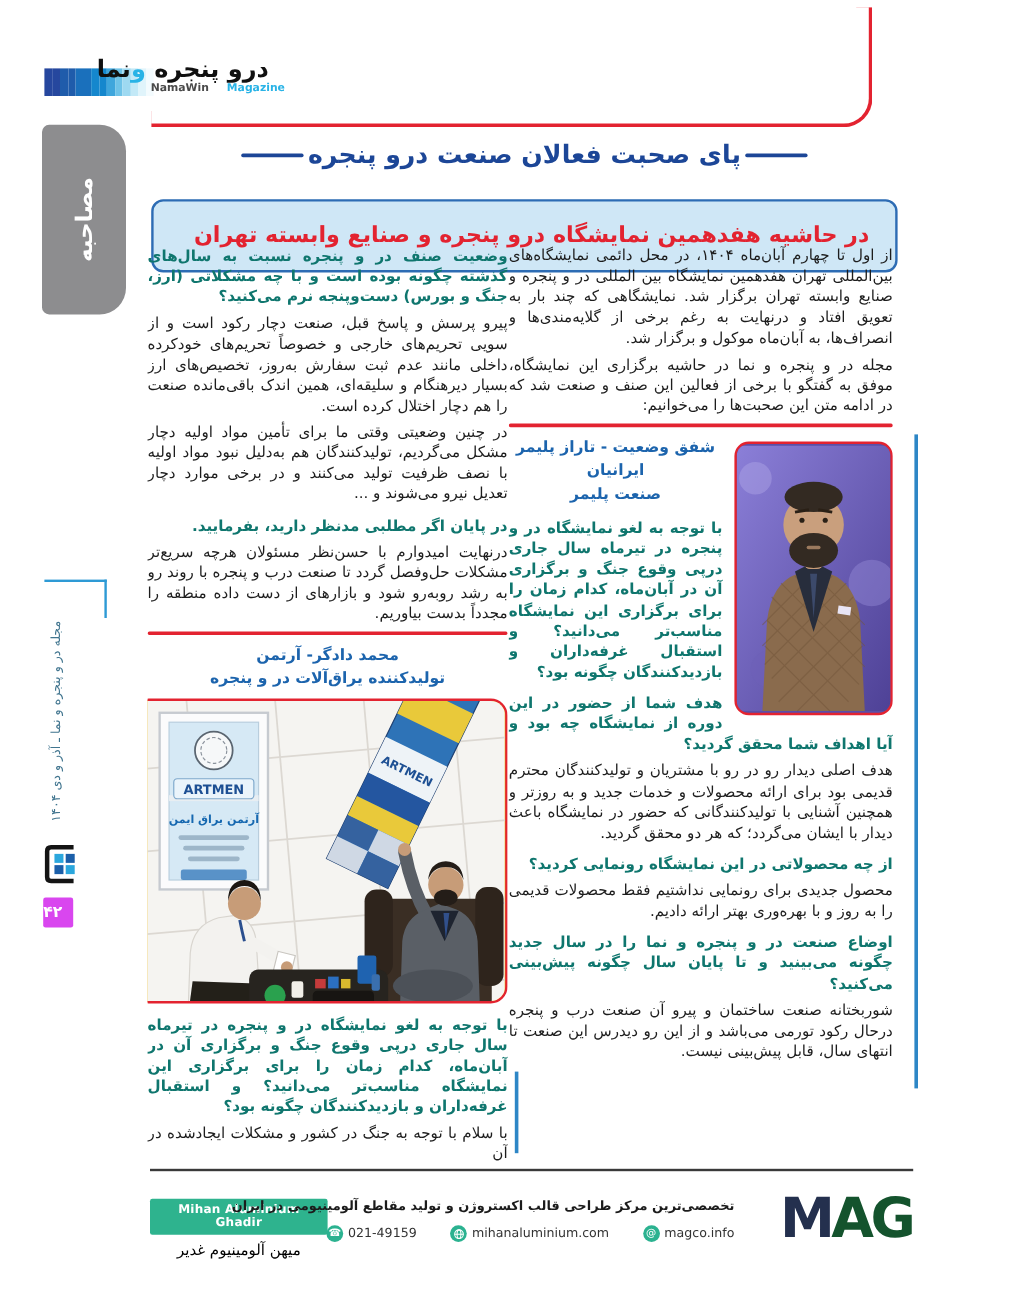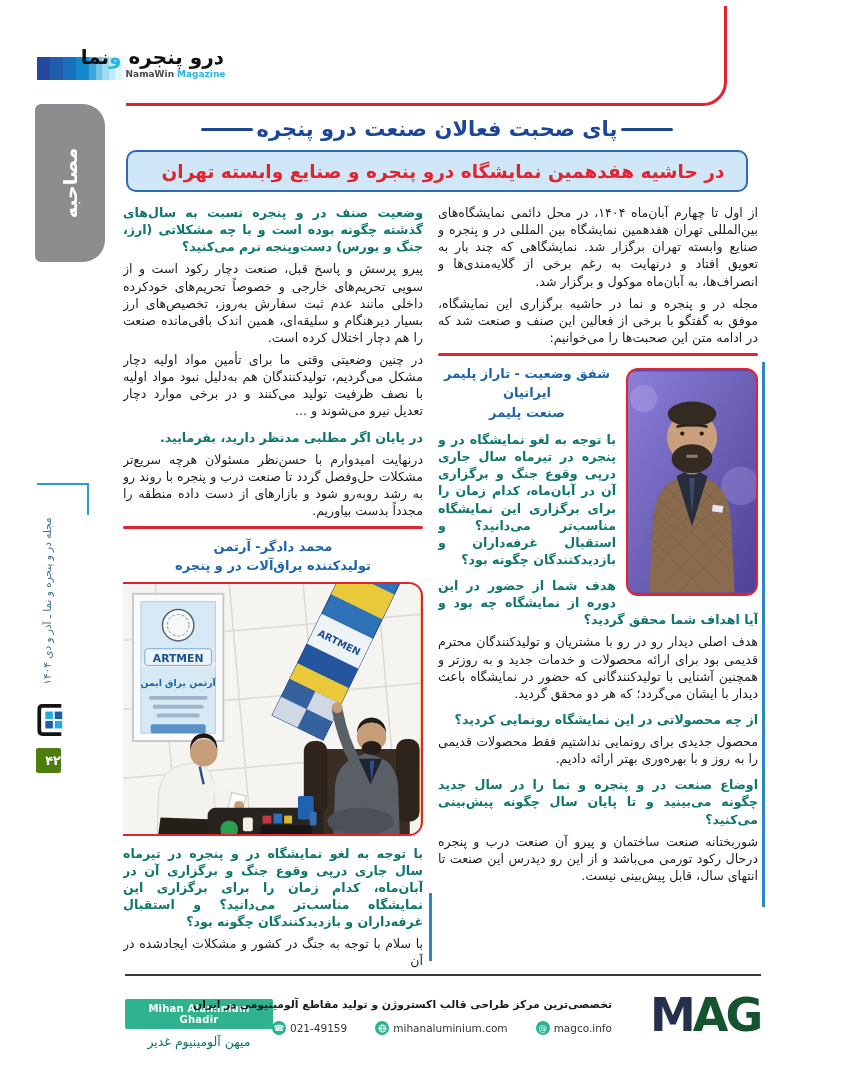--- a/index.html
+++ b/index.html
@@ -6,76 +6,76 @@
   html,body { background:#ffffff; }
   body { font-family:"DejaVu Sans", sans-serif; }
   .page { position:relative; width:855px; height:1080px; margin:0 auto; background:#fff; overflow:hidden; }
 
   
   .strip { position:absolute; left:37px; top:57px; display:flex; }
   .strip i { width:6.5px; height:23px; display:block; }
   .masthead-logo { position:absolute; left:124px; top:46px; width:100px; text-align:center; }
   .logo-fa { font-size:20px; font-weight:bold; color:#101010; direction:rtl; line-height:1.1; white-space:nowrap; }
   .logo-fa .vav { color:#29b3e6; }
-  .logo-en { font-size:9px; display:flex; align-items:center; justify-content:center; gap:3px; margin-top:1px; white-space:nowrap; }
+  .logo-en { font-size:9px; display:flex; align-items:center; justify-content:center; gap:15px; margin-top:1px; white-space:nowrap; }
   .logo-en .sq { width:7px; height:7px; background:#f5a623; display:inline-block; }
   .logo-en .nm { color:#4a4a4a; font-weight:bold; }
   .logo-en .mg { color:#29b3e6; font-weight:bold;text-align:center; }
 
   
   .red-frame { position:absolute; left:126px; top:6px; width:601px; height:100px;
     border-right:3px solid #e32330; border-bottom:3px solid #e32330; border-bottom-right-radius:24px; }
 
   
   .tab-interview { position:absolute; left:35px; top:104px; width:70px; height:158px; background:#8d8d8f;
     border-radius:6px 22px 22px 6px; display:flex; align-items:center; justify-content:center; }
   .tab-interview span { transform:rotate(-90deg); white-space:nowrap; color:#fff; font-size:19px; font-weight:bold; letter-spacing:.5px; }
 
   
   .title-row { position:absolute; left:126px; top:112px; width:622px; height:34px;
     display:flex; align-items:center; justify-content:center; gap:4px; }
   .title-row .dash { width:52px; height:3px; background:#1c4697; border-radius:2px; flex:none; }
   .title-row .t1 { color:#1c4697; font-size:21px; font-weight:bold; white-space:nowrap; direction:rtl; }
-  .title-box { position:absolute; left:126px; top:150px; width:622px; height:42px; background:#cfe7f6;
+  .title-box { position:absolute; left:126px; top:166px; width:622px; height:61px; background:#cfe7f6;
     border:2.5px solid #2d6cb4; border-radius:10px; display:flex; align-items:center; justify-content:center;padding-left:12px; }
   .title-box .t2 { color:#e32330; font-size:18.5px; font-weight:bold; white-space:nowrap; direction:rtl; }
 
   
   .col { position:absolute; top:204px; height:774px; overflow:hidden; direction:rtl; }
-  .col-right { left:438px; width:320px; }
+  .col-right { left:424px; width:320px; }
   .col-left  { left:123px; width:300px; }
   .col p { font-size:12.6px; line-height:1.36; text-align:justify; color:#1d1d1d; margin-bottom:5px; }
   .col p.q { font-weight:bold; color:#0f766e; margin-top:9px; }
   .red-rule { height:2.5px; background:#e32330; margin:7px 0 8px; border-radius:2px; }
   .caption { color:#1c64ad; font-weight:bold; font-size:13px; text-align:center; line-height:1.5; margin-bottom:6px; direction:rtl; }
 
   .portrait { float:right; width:132px; height:228px; margin:4px 0 6px 10px;
     border:2.5px solid #e32330; border-radius:12px; overflow:hidden; background:#5a4fa8; }
   .portrait svg { display:block; }
   .meeting { width:313px; height:254px; border:2.5px solid #e32330; border-radius:14px;
     overflow:hidden; margin:4px 0 8px; background:#eab308; }
   .meeting svg { display:block; }
 
   
   .corner-bracket { position:absolute; left:37px; top:483px; width:52px; height:32px;
     border-top:2.5px solid #2e9ad5; border-right:2.5px solid #2e9ad5; }
   .mag-vertical { position:absolute; left:34px; top:496px; width:26px; height:210px;
     display:flex; align-items:center; justify-content:center; }
   .mag-vertical span { transform:rotate(-90deg); white-space:nowrap; font-size:10.5px; color:#41758f; letter-spacing:.3px; direction:rtl; }
   .window-icon { position:absolute; left:36px; top:702px; }
-  .page-badge { position:absolute; left:36px; top:748px; width:25px; height:25px; background:#4d7c0f;
-    color:#fff; font-size:13px; font-weight:bold; display:flex; align-items:center; justify-content:flex-end; border-radius:2px; }
+  .page-badge { position:absolute; left:36px; top:748px; width:25px; height:25px; background:#d946ef;
+    color:#fff; font-size:13px; font-weight:bold; display:flex; align-items:center; justify-content:flex-start; border-radius:2px; }
   .blue-rule-right { position:absolute; left:762px; top:362px; width:2.5px; height:545px; background:#2d86c6; }
   .blue-rule-gutter { position:absolute; left:429px; top:893px; width:2.5px; height:68px; background:#2d86c6; }
 
   
   .bottom-rule { position:absolute; left:125px; top:974px; width:636px; height:2px; background:#3a3a3a; }
   .footer-mihan { position:absolute; left:125px; top:999px; width:148px; text-align:center; }
   .mihan-box { background:#2eb38e; color:#fff; font-size:10px; font-weight:bold; padding:4px 6px; border-radius:2px; letter-spacing:.2px; }
-  .mihan-fa { margin-top:5px; font-size:12.5px; color:#0f766e; direction:rtl; }
+  .mihan-fa { margin-top:5px; font-size:12.5px; color:#000000; direction:rtl; }
   .footer-center { position:absolute; left:272px; top:998px; width:340px; text-align:center; }
   .tagline { font-size:10.8px; font-weight:bold; color:#1b1b1b; direction:rtl; white-space:nowrap; }
   .contacts { display:flex; justify-content:space-between; margin-top:10px; direction:ltr; align-items:center; }
   .contact { display:flex; align-items:center; gap:4px; font-size:10.5px; color:#333; }
   .cicon { width:14px; height:14px; border-radius:50%; background:#2bb290; color:#fff; display:inline-flex;
     align-items:center; justify-content:center; font-size:8.5px; flex:none; }
   .mag-logo { position:absolute; left:650px; top:992px; width:120px; direction:ltr;
     font-weight:bold; font-size:46px; letter-spacing:-3px; line-height:1; }
   .mag-logo .m  { color:#24304e; }
   .mag-logo .ag { color:#14532d; }

